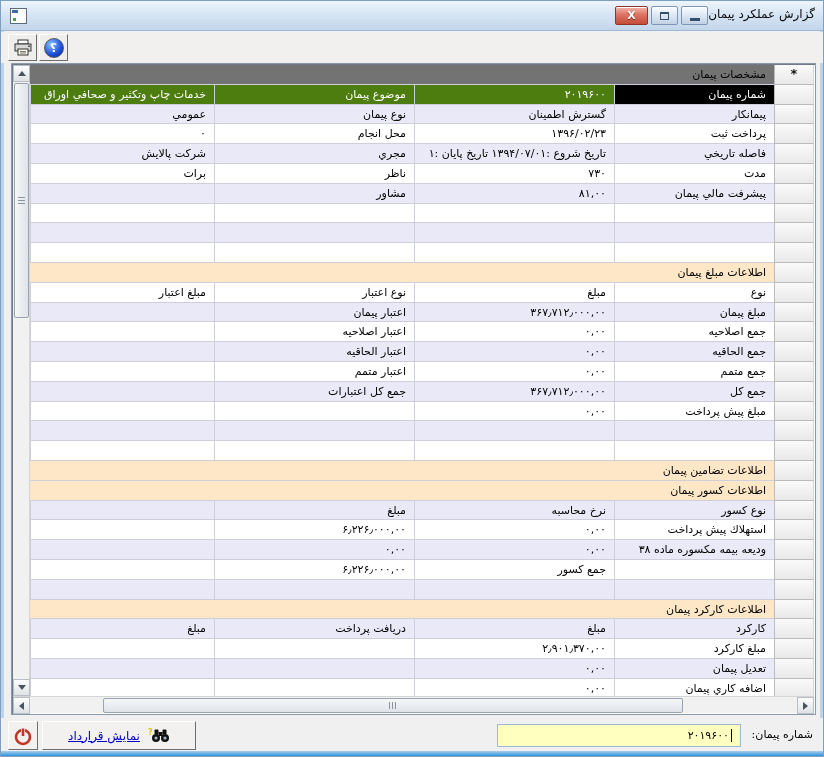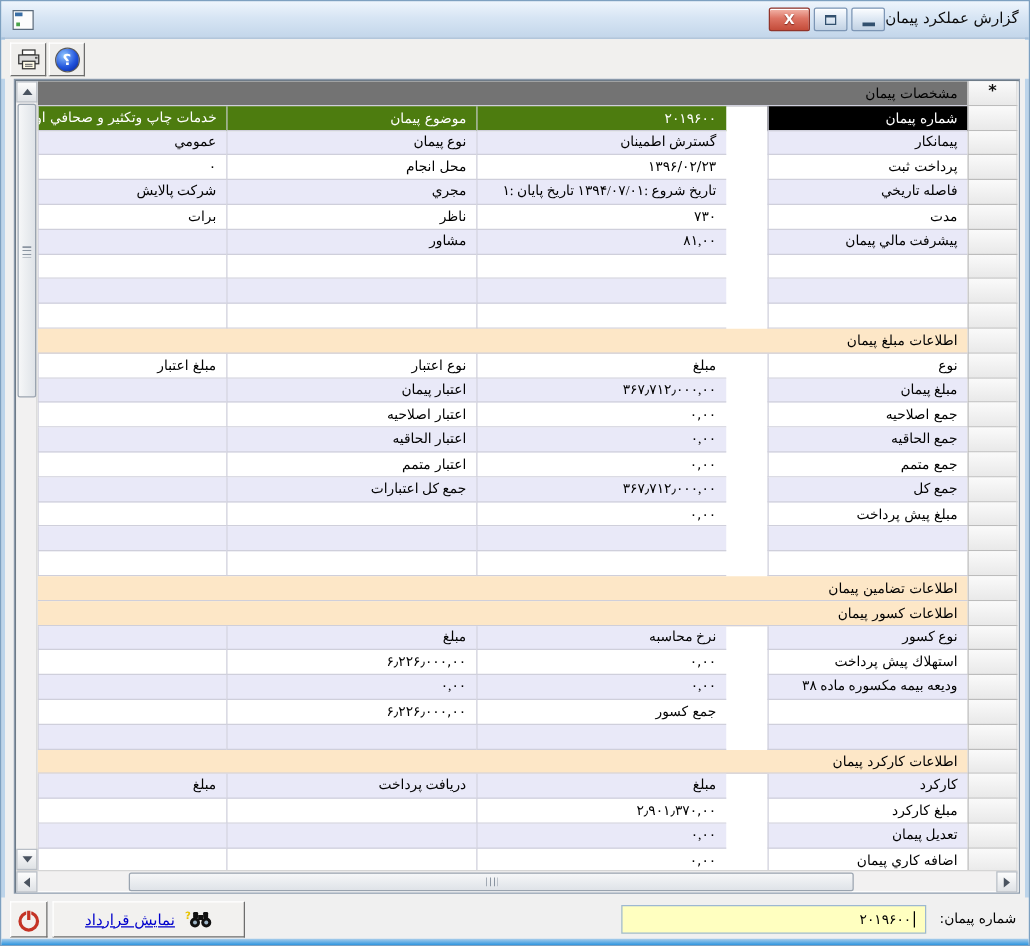--- a/index.html
+++ b/index.html
@@ -43,25 +43,25 @@
     border:1px solid #5a5a5a;}
 
   
   .grid-wrap{position:absolute;left:10px;top:62px;width:805px;height:652px;
     background:#fff;border:1px solid #8a99aa;box-shadow:inset 1px 1px 0 #6e7b88;}
   .rows-area{position:absolute;top:1px;right:41px;left:18px;bottom:18px;direction:rtl;overflow:hidden;}
   .grow{display:flex;height:19.8px;font-size:11px;color:#000;}
   .grow .cell{border-bottom:1px solid #cfcfdb;border-left:1px solid #cfcfdb;
     padding:0 8px 0 4px;line-height:19px;white-space:nowrap;overflow:hidden;
     text-align:right;direction:rtl;}
-  .cA{width:160px;flex:0 0 160px;margin-left:33px;}
+  .cA{width:160px;flex:0 0 160px;}
   .cB{width:200px;flex:0 0 200px;}
   .cC{width:200px;flex:0 0 200px;}
   .cD{flex:1 1 auto;}
-  .grow.shade .cell{background:#e9e9f8;font-family:Liberation Serif, serif;}
+  .grow.shade .cell{background:#e9e9f8;}
   .grow.section-green .seccell{background:#737373;}
   .grow.section-peach .seccell{background:#fde7c7;}
   .seccell{flex:1 1 auto;border-bottom:1px solid #cfcfdb;padding:0 8px;line-height:19px;
     text-align:right;white-space:nowrap;overflow:hidden;}
   .grow.selected .cell{background:#4d7c0f;color:#fff;}
   .grow.selected .cell.cA{background:#000;color:#fff;}
 
   
   .marker-col{position:absolute;top:1px;right:1px;width:40px;bottom:18px;direction:ltr;}
   .mcell{height:19.8px;background:linear-gradient(#fafafa,#e9e9e9);

